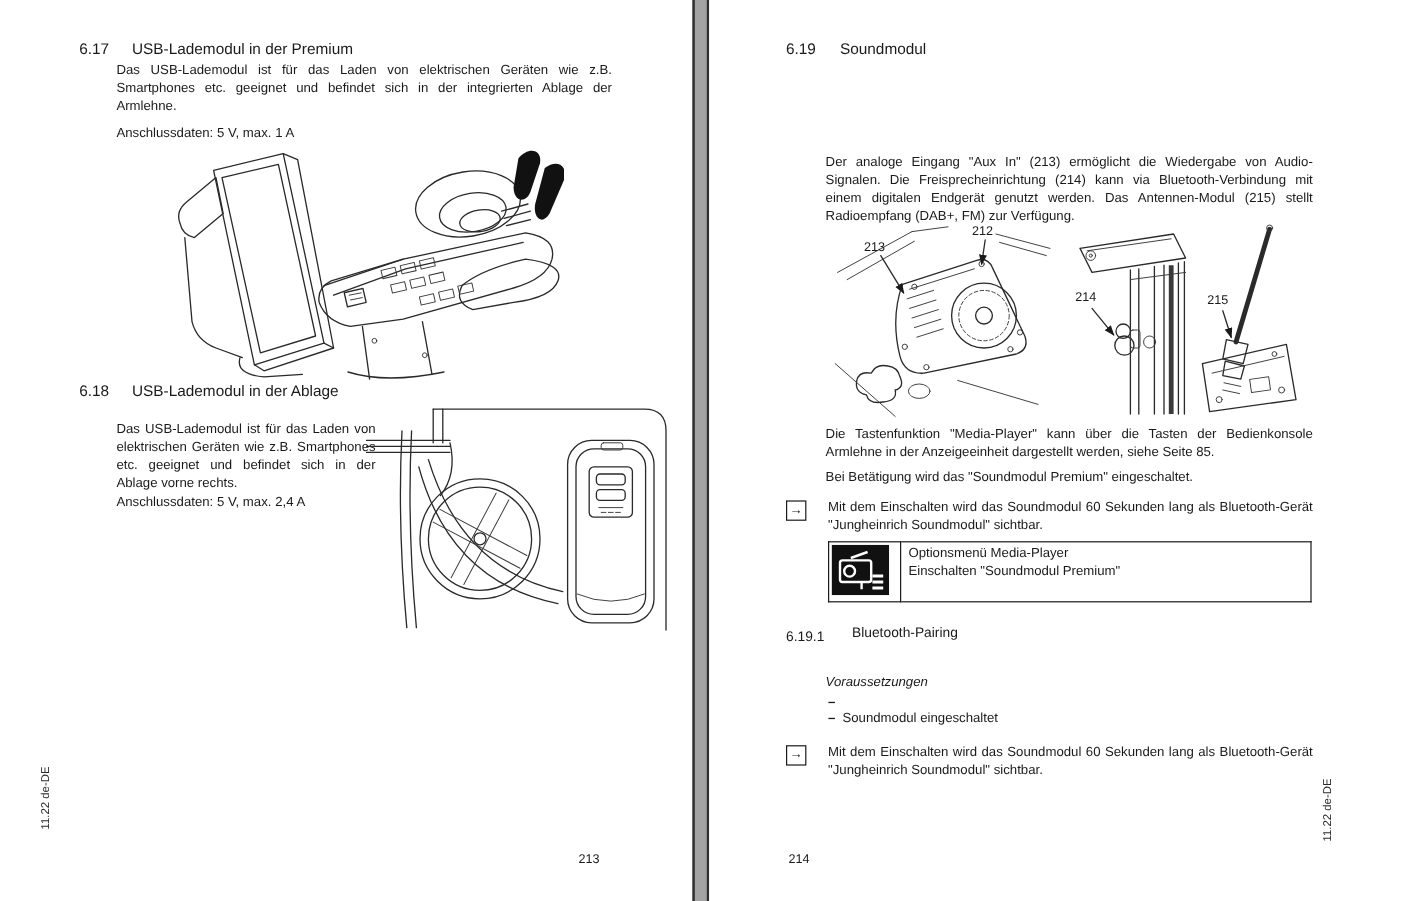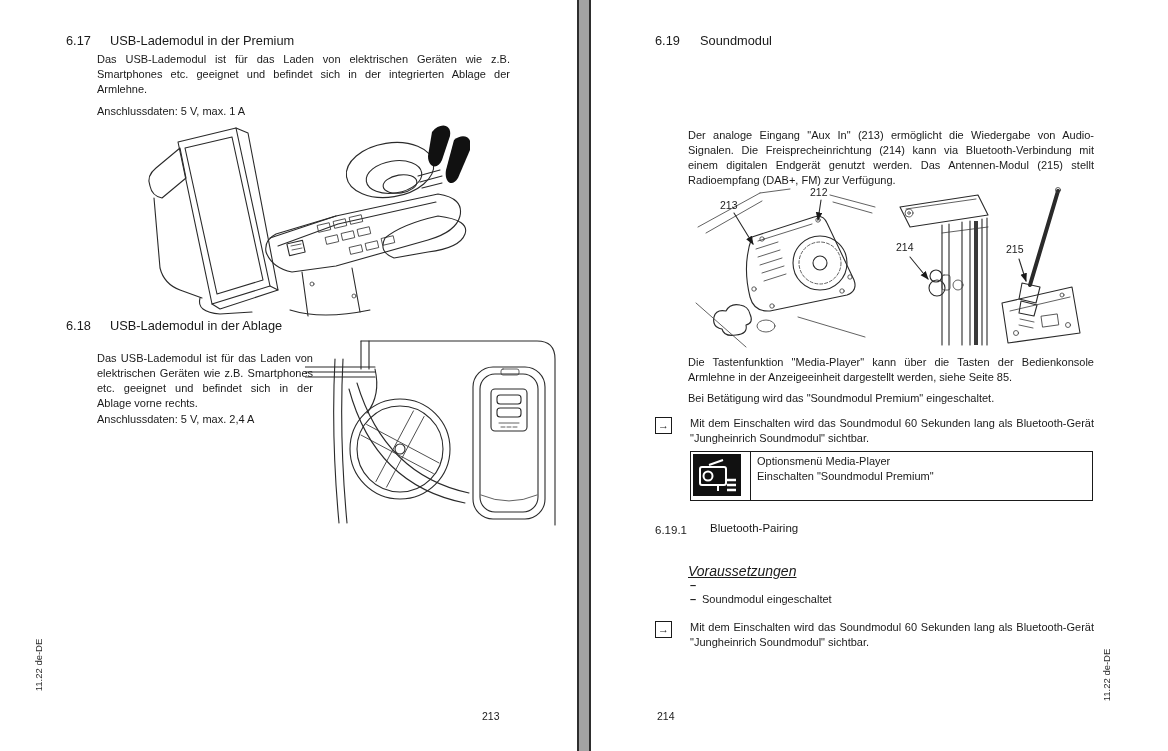--- a/index.html
+++ b/index.html
@@ -19,21 +19,21 @@
   .body-text{font-size:11px;line-height:15px;text-align:justify;}
   .left-al{text-align:left;}
   .note-row{display:flex;}
   .note-icon{flex:0 0 auto;width:15px;height:15px;border:1.2px solid #1a1a1a;
     font-size:11px;line-height:14px;text-align:center;margin-right:18px;margin-top:1px;}
   .vnote{font-size:9.5px;color:#2a2a2a;white-space:nowrap;
     transform:rotate(-90deg);transform-origin:center;width:60px;height:14px;
     text-align:center;}
   .pagenum{font-size:10.5px;}
   .subhead-bi{font-weight:bold;font-style:italic;font-size:11.5px;}
-  .ital{font-style:italic;font-size:14px;text-decoration:underline;}
+  .ital{font-style:italic;font-size:11px;}
   .dash-item{display:flex;font-size:11px;line-height:14px;}
   .dash-mark{flex:0 0 12px;font-weight:bold;}
   table.sym{border-collapse:collapse;font-size:11px;}
   table.sym th,table.sym td{border:1.2px solid #1a1a1a;vertical-align:top;text-align:left;}
   table.sym th{font-weight:bold;padding:1px 6px 2px 6px;}
   td.symcell{width:55px;padding:2px;}
   td.meancell{padding:2px 6px;line-height:15px;margin-left:28px;}
   .figure svg{display:block;}
   .ln{fill:none;stroke:#2a2a2a;stroke-width:1.1;stroke-linejoin:round;stroke-linecap:round;}
   .lnthin{fill:none;stroke:#3a3a3a;stroke-width:0.8;stroke-linejoin:round;stroke-linecap:round;}

